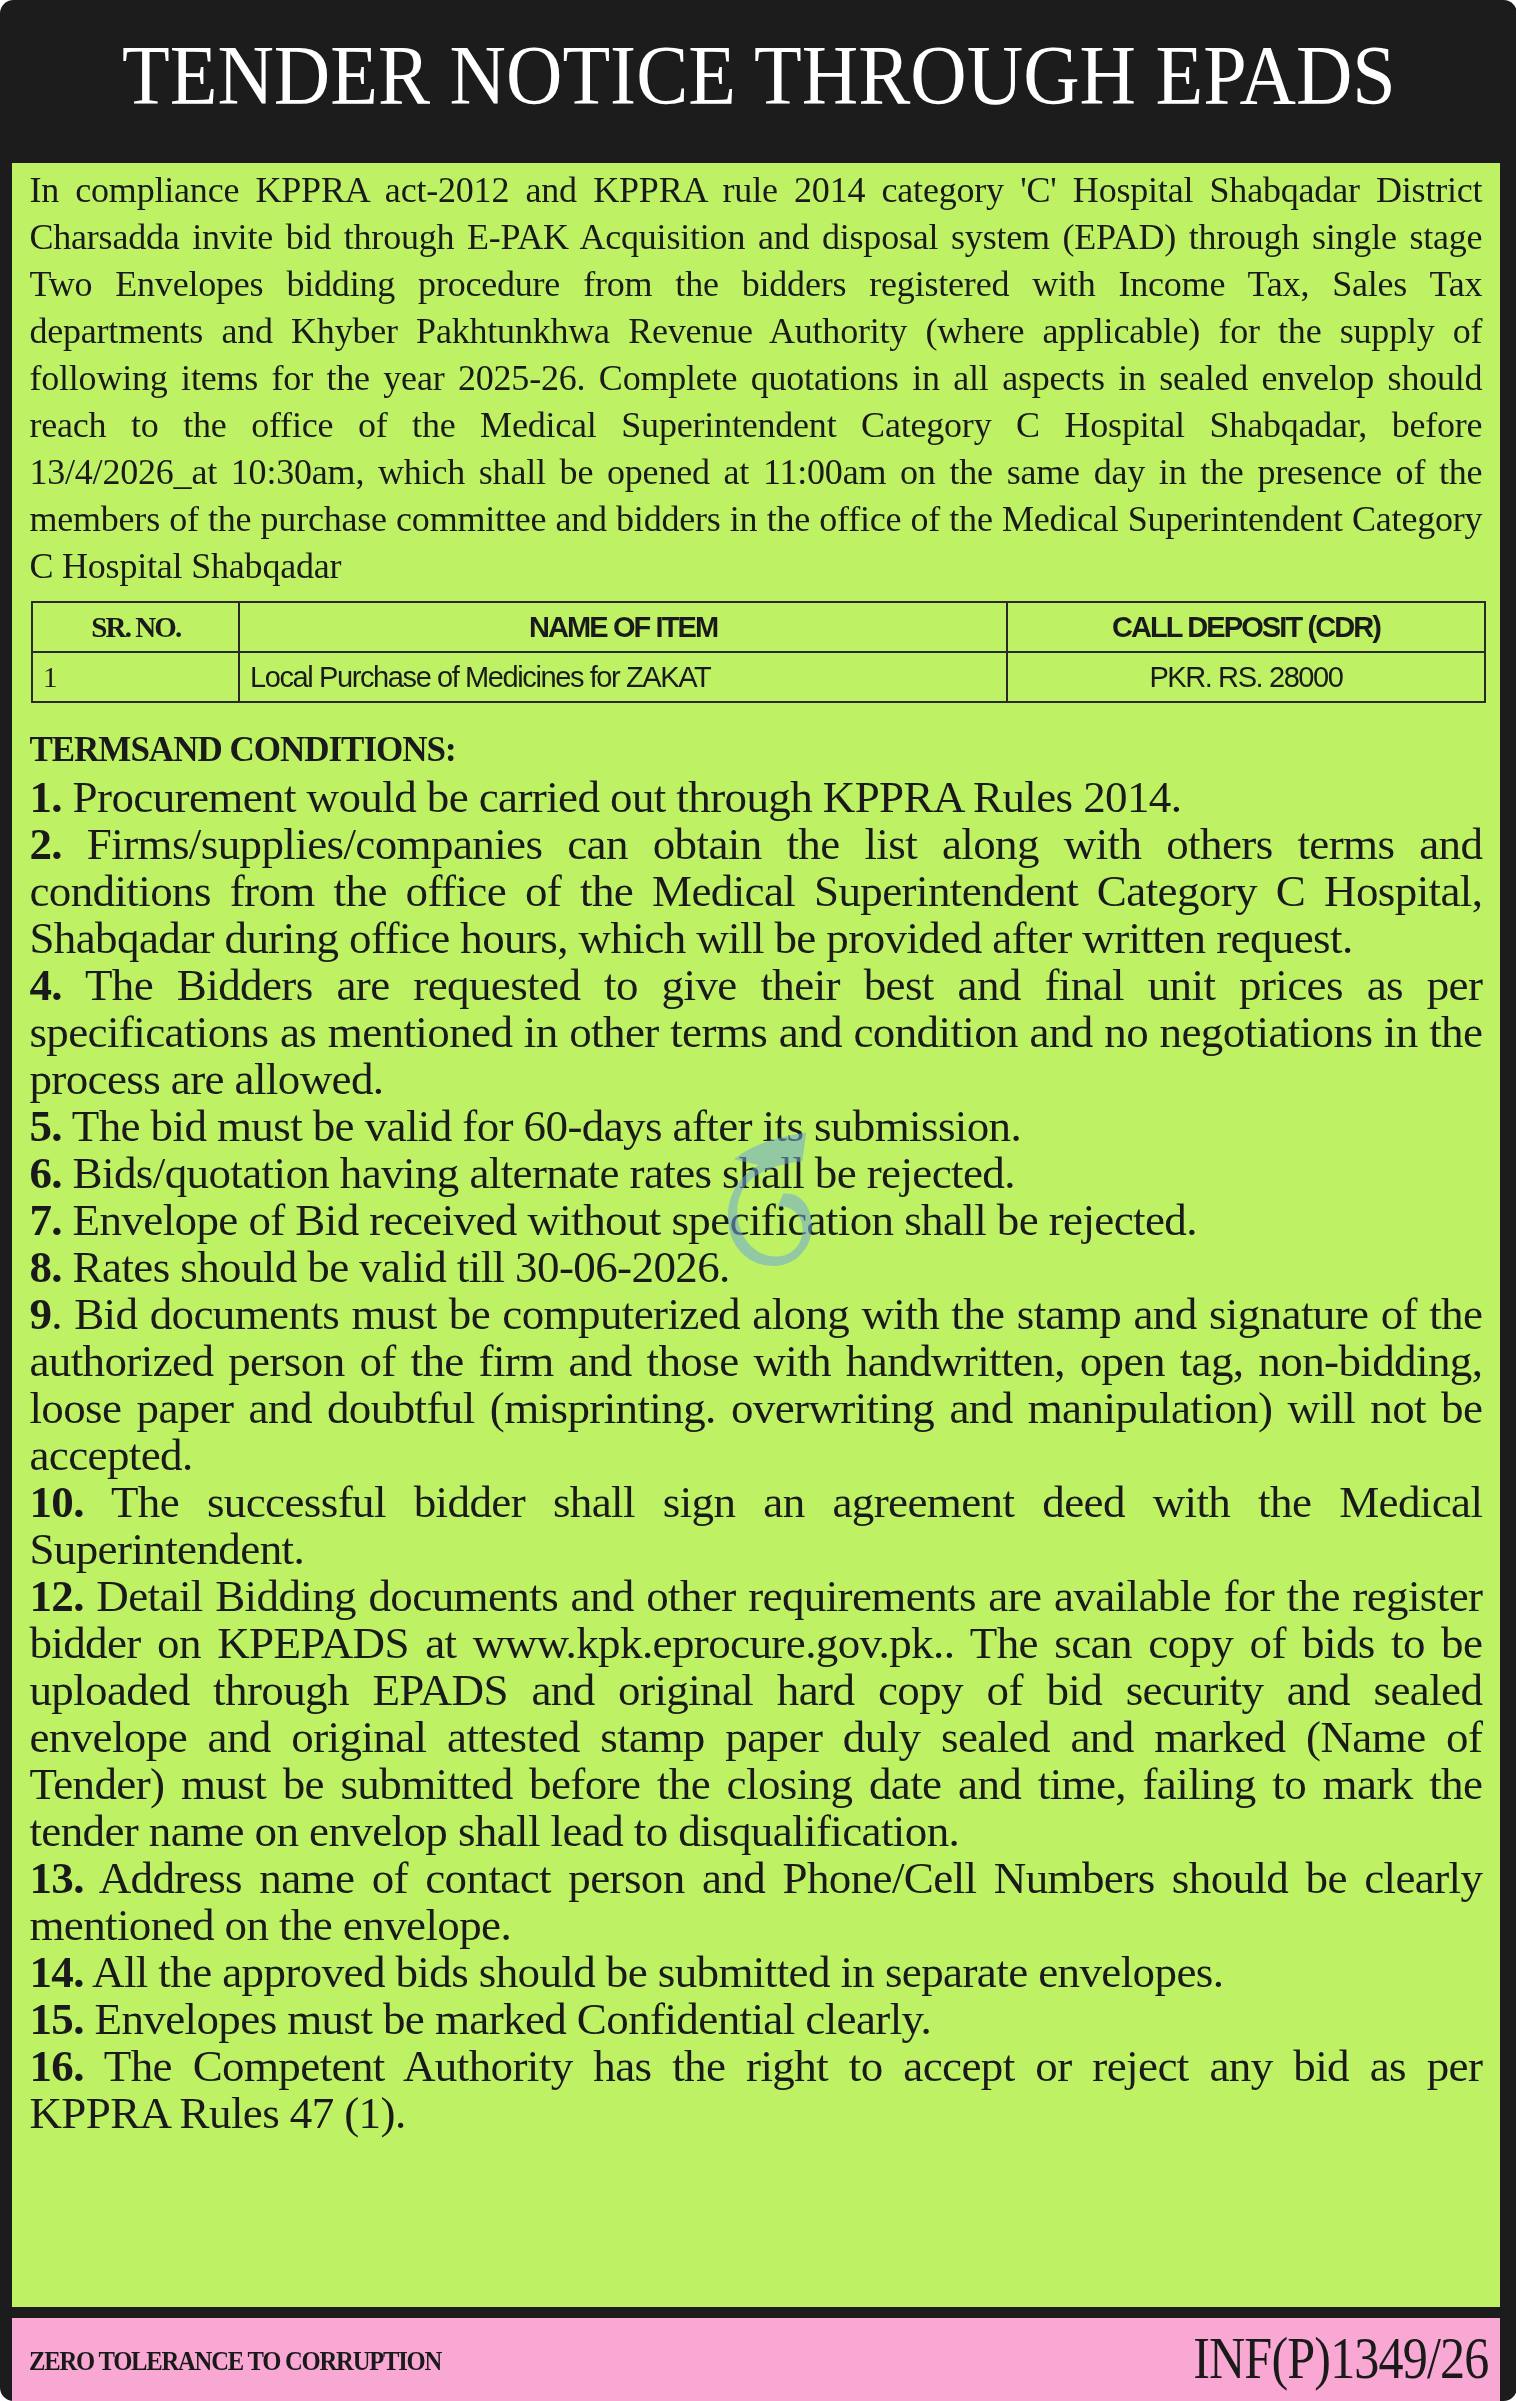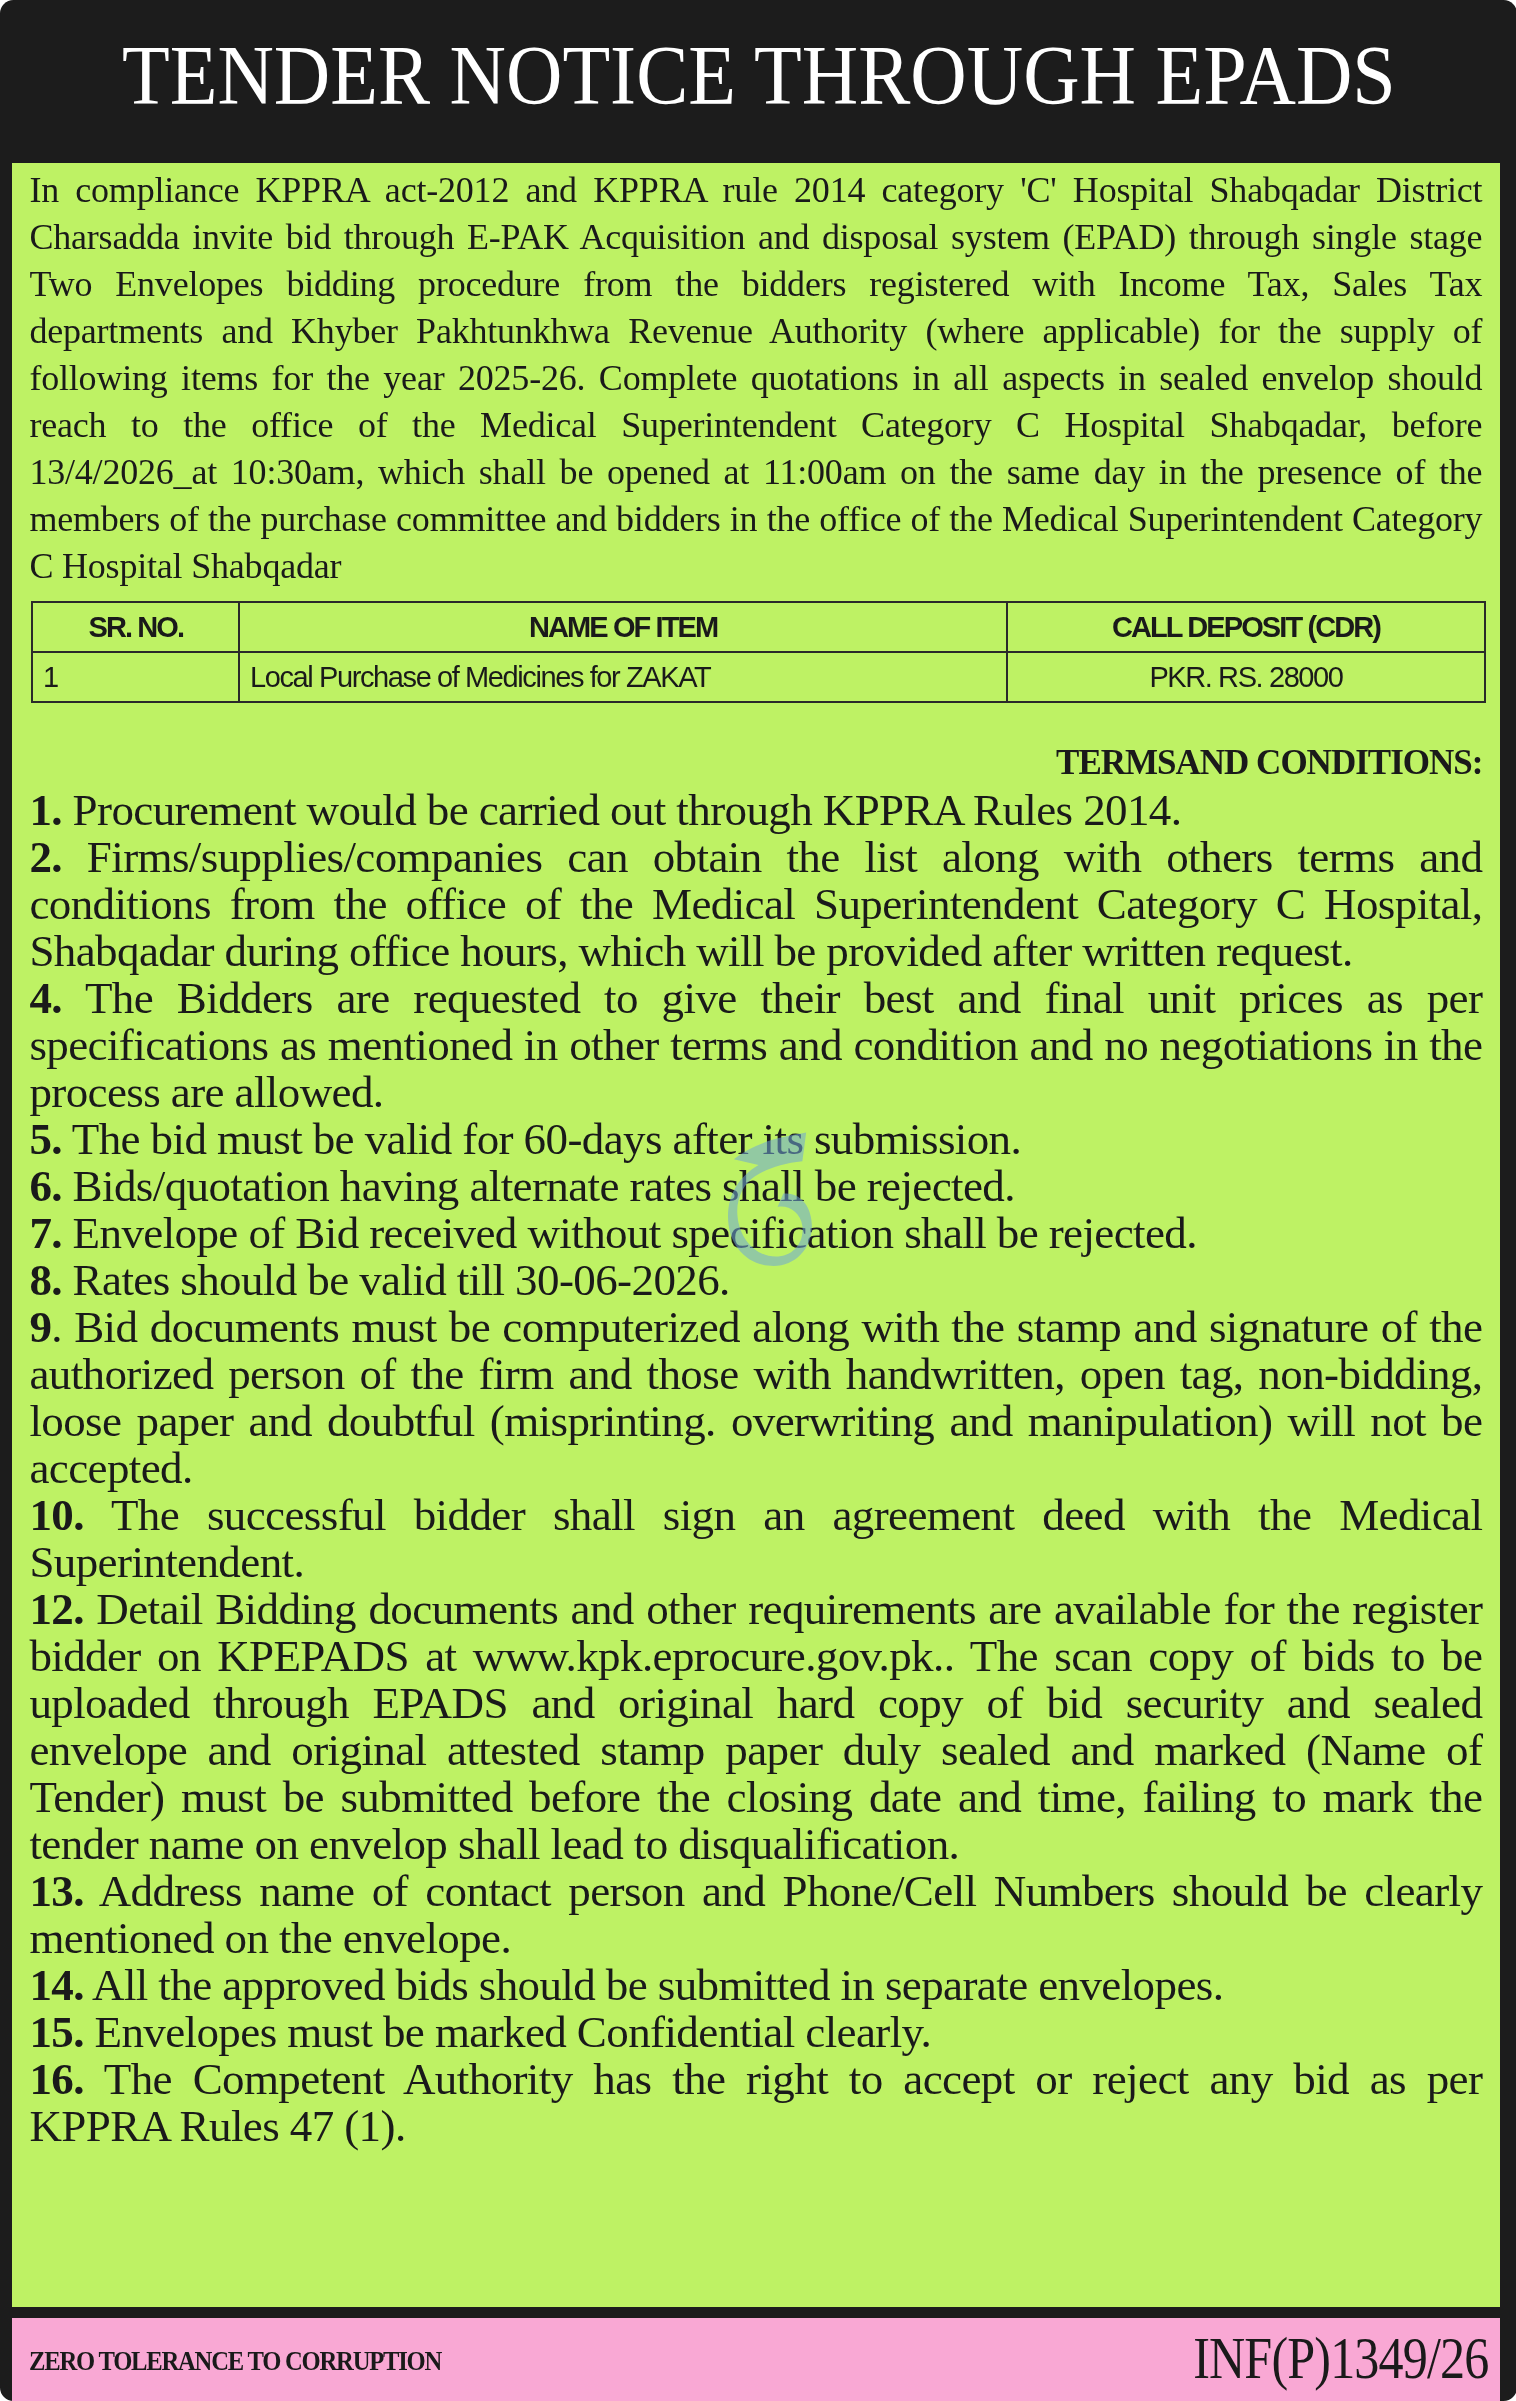--- a/index.html
+++ b/index.html
@@ -8,23 +8,23 @@
     .title { position: absolute; left: 0; top: 0; width: 1517px; height: 151px; display: flex; align-items: center; justify-content: center; }
     .title span { color: #ffffff; font-family: "Liberation Serif", serif; font-size: 84px; letter-spacing: 0px; transform: scaleX(0.93); white-space: nowrap; display: inline-block; }
     .panel { position: absolute; left: 12.4px; top: 163px; width: 1488px; height: 2144px; background: #bef264; }
     .content { position: absolute; left: 17px; top: 3.8px; width: 1453px; }
     .intro { font-size: 36px; line-height: 47px; text-align: justify; margin: 0; letter-spacing: -0.2px; }
     table.items { width: 1455px; border-collapse: collapse; margin-top: 11.5px; margin-left: 1.9px; font-family: "Liberation Sans", sans-serif; }
     table.items th, table.items td { border: 2.9px solid #2a2a2a; height: 48px; padding: 0 9.6px; font-size: 29px; }
     table.items th { font-weight: bold; text-align: center; letter-spacing: -1.9px; }
     table.items td { letter-spacing: -1.4px; }
     table.items td.c3 { text-align: center; }
-    .c1 { width: 186px; }
+    .c1 { width: 186px; font-family: Liberation Serif, serif; }
     .c2 { width: 746px; }
-    .terms-title { font-size: 35px; font-weight: bold; margin: 36px 0 0 0; line-height: 48px; letter-spacing: -1px; text-align: right; }
+    .terms-title { font-size: 35px; font-weight: bold; margin: 23px 0 0 0; line-height: 48px; letter-spacing: -1px; }
     .term { font-size: 45px; line-height: 47px; text-align: justify; margin: 0; letter-spacing: -0.6px; }
     .term .num { font-weight: bold; }
     .footer { position: absolute; left: 12.4px; top: 2318px; width: 1488px; height: 83px; background: #f9a8d4; }
     .footer .left { position: absolute; left: 17px; top: 27px; font-size: 28px; font-weight: bold; letter-spacing: -1.4px; transform: scaleX(0.88); transform-origin: left center; }
     .footer .right { position: absolute; right: 11.5px; top: 5.7px; font-size: 59px; letter-spacing: -1px; transform: scaleX(0.85); transform-origin: right center; }
     .watermark { position: absolute; left: 726px; top: 1123px; width: 86px; height: 143px; opacity: 0.55; pointer-events: none; }
   </style>
 </head>
 <body>
 

